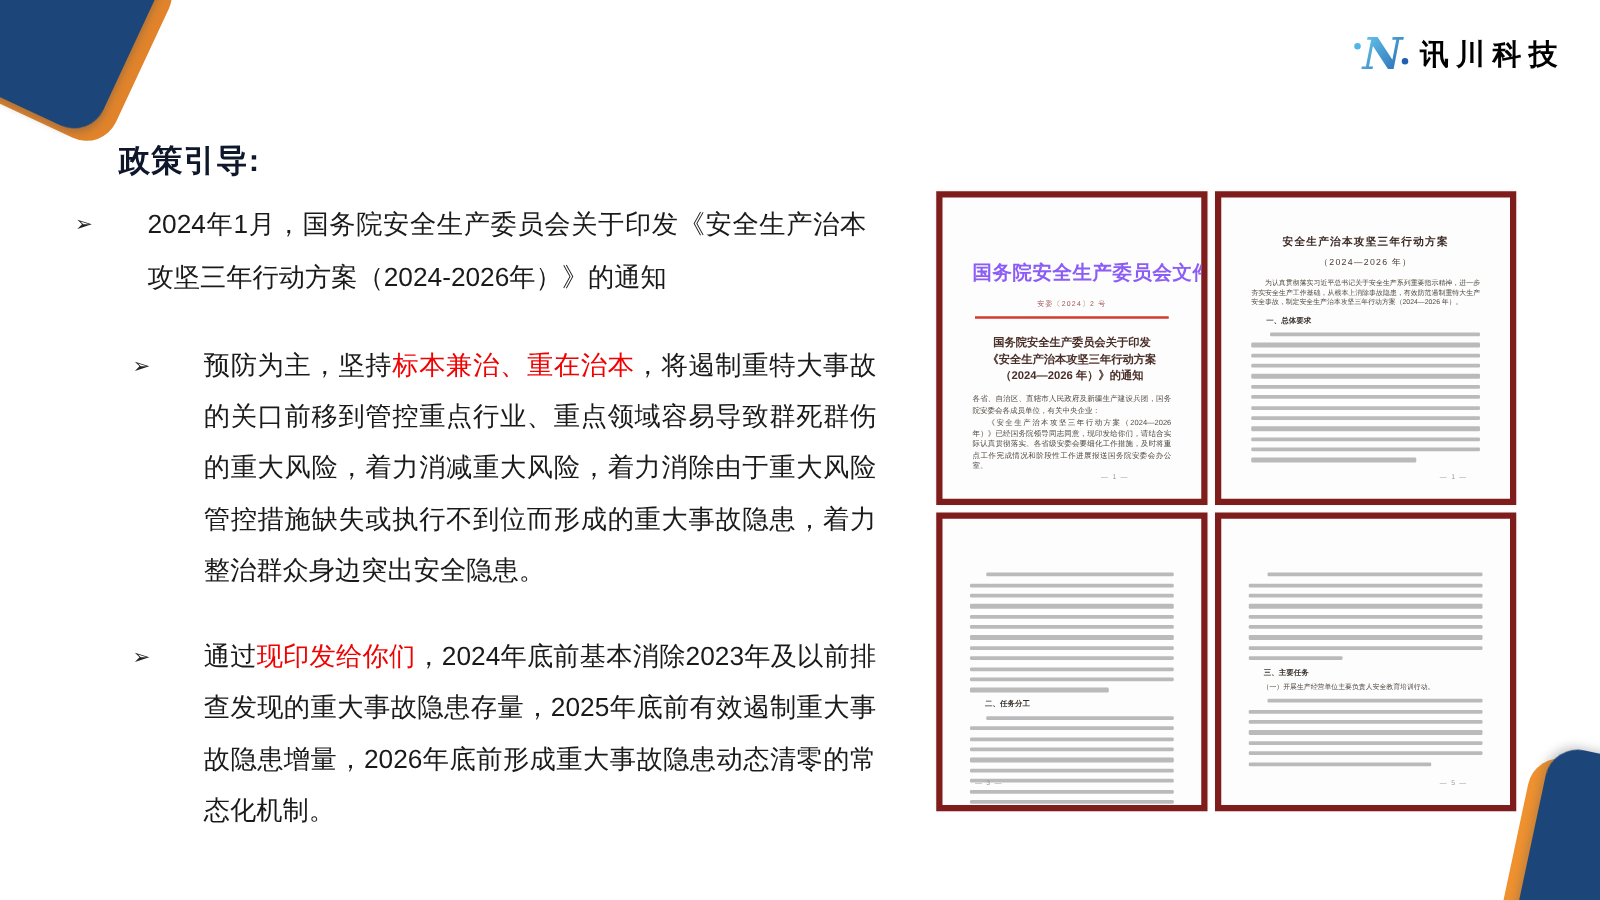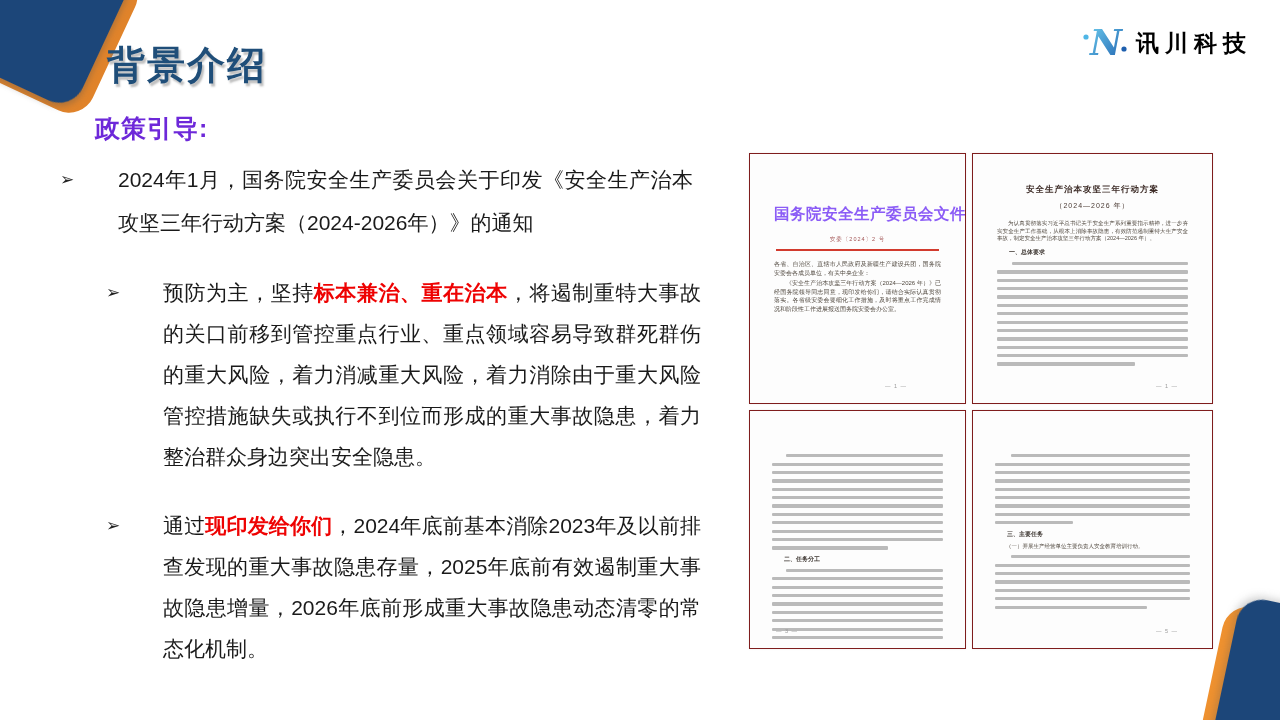--- a/index.html
+++ b/index.html
@@ -25,39 +25,39 @@
     transform:rotate(12deg); border-radius:26px; background:#1c4679;
     filter:drop-shadow(-3px -2px 4px rgba(90,90,90,.3)); }
 
   
   .title { position:absolute; left:107px; top:40px; font-size:38px; font-weight:bold;
     color:#1f4e79; letter-spacing:2px; text-shadow:2px 3px 2px rgba(110,110,110,.45); }
   .logo { position:absolute; right:28px; top:22px; display:flex; align-items:center; gap:8px; }
   .brand-text { font-size:23px; font-weight:bold; color:#000000; letter-spacing:6px; }
 
   .subtitle { position:absolute; left:95px; top:112px; font-size:25px; font-weight:bold;
-    color:#6d28d9; letter-spacing:1px; }
+    color:#0f172a; letter-spacing:1px; }
 
   
   .bullet { position:absolute; display:flex; align-items:flex-start; color:#1a1a1a; }
   .bullet .marker { flex:0 0 auto; font-size:17px; color:#222; }
   .bullet p { font-size:21px; line-height:41px; text-align:justify;margin-left:24px; }
   .b1 { left:60px; top:158px; }
   .b1 .marker { width:34px; line-height:43px; }
   .b1 p { width:575px; line-height:43px; }
   .b2 { left:106px; top:272px; }
   .b3 { left:106px; top:505px; }
   .b2 .marker, .b3 .marker { width:33px; line-height:41px; }
   .b2 p, .b3 p { width:538px; }
-  .hl { color:#ee0202; font-weight:bold; }
+  .hl { color:#ee0202; font-weight:normal; }
 
   
   .docs { position:absolute; left:749px; top:153px; width:464px; height:496px;
     display:grid; grid-template-columns:217px 241px; grid-template-rows:251px 239px; gap:6px; }
-  .page { background:#fdfdfd; border:1px solid #7f1d1d; box-shadow:0 0 2px rgba(0,0,0,.08);
+  .page { background:#fdfdfd; border:5px solid #7f1d1d; box-shadow:0 0 2px rgba(0,0,0,.08);
     overflow:hidden; position:relative; color:#555; }
   .page-inner { position:absolute; inset:0; }
 
   .doc1 .page-inner { padding:50px 24px 0 24px; }
   .doc-banner { font-size:15.5px; font-weight:bold; color:#8b5cf6; text-align:center;
     letter-spacing:.5px; white-space:nowrap; }
   .doc-docket { font-size:5.5px; color:#a05050; text-align:center; margin-top:11px; letter-spacing:1px; }
   .doc-rule { height:2px; background:#d23b2e; margin:6px 2px 0 2px; }
   .doc1-title { font-size:9px; font-weight:bold; color:#4a2e28; line-height:13px;
     text-align:center; margin:13px auto 0 auto; width:88%; }
@@ -83,21 +83,20 @@
 
   <div class="corner-tl">
     <div class="ctl-orange"></div>
     <div class="ctl-navy"></div>
   </div>
   <div class="corner-br">
     <div class="cbr-orange"></div>
     <div class="cbr-navy"></div>
   </div>
 
-  <h1 class="title">背景介绍</h1>
 
   <div class="logo">
     <svg width="46" height="42" viewBox="0 0 46 42">
       <defs>
         <linearGradient id="lg" x1="0" y1="0" x2="1" y2="1">
           <stop offset="0" stop-color="#6fd0f0"></stop>
           <stop offset="1" stop-color="#1e5fae"></stop>
         </linearGradient>
       </defs>
       <circle cx="4" cy="15" r="2.6" fill="#4fb6e6"></circle>
@@ -124,20 +123,21 @@
     <p><span>通过</span><span class="hl">现印发给你们</span><span>，2024年底前基本消除2023年及以前排查发现的重大事故隐患存量，2025年底前有效遏制重大事故隐患增量，2026年底前形成重大事故隐患动态清零的常态化机制。</span></p>
   </div>
 
   <div class="docs">
 
     <div class="page doc1">
       <div class="page-inner">
         <div class="doc-banner">国务院安全生产委员会文件</div>
         <div class="doc-docket">安委〔2024〕2 号</div>
         <div class="doc-rule"></div>
+        <div class="doc1-title">国务院安全生产委员会关于印发《安全生产治本攻坚三年行动方案（2024—2026 年）》的通知</div>
         <div class="doc-smalltext">各省、自治区、直辖市人民政府及新疆生产建设兵团，国务院安委会各成员单位，有关中央企业：</div>
         <div class="doc-smalltext indent" style="margin-top:2px">《安全生产治本攻坚三年行动方案（2024—2026 年）》已经国务院领导同志同意，现印发给你们，请结合实际认真贯彻落实。各省级安委会要细化工作措施，及时将重点工作完成情况和阶段性工作进展报送国务院安委会办公室。</div>
         <div class="doc-page-num pn-midright">— 1 —</div>
       </div>
     </div>
 
     <div class="page doc2">
       <div class="page-inner">
         <div class="doc2-title">安全生产治本攻坚三年行动方案</div>
         <div class="doc2-sub">（2024—2026 年）</div>

